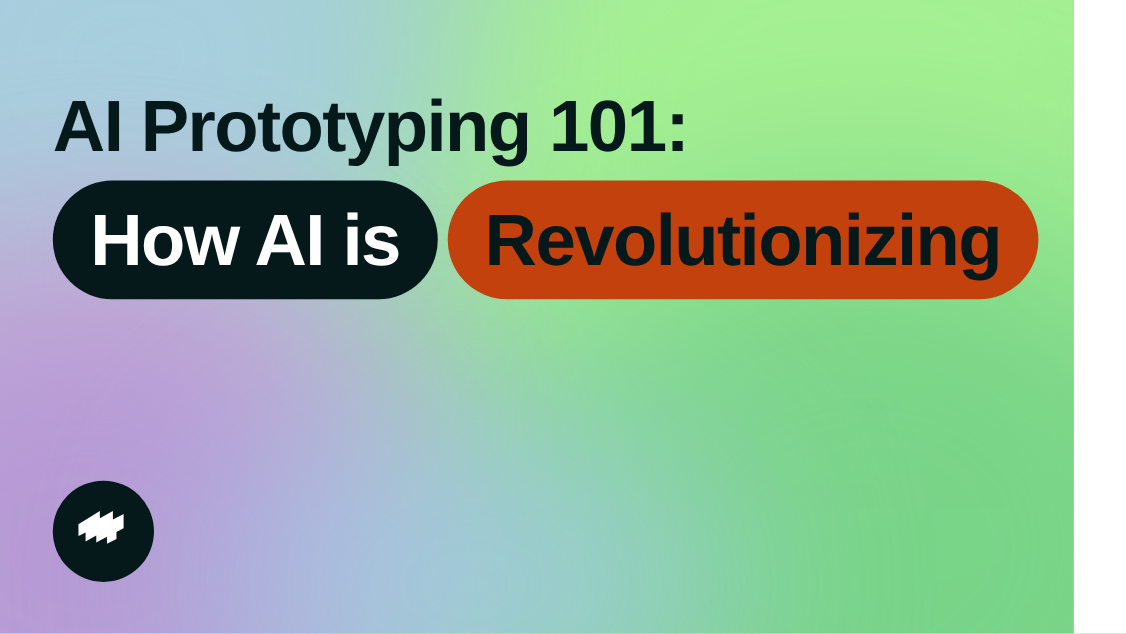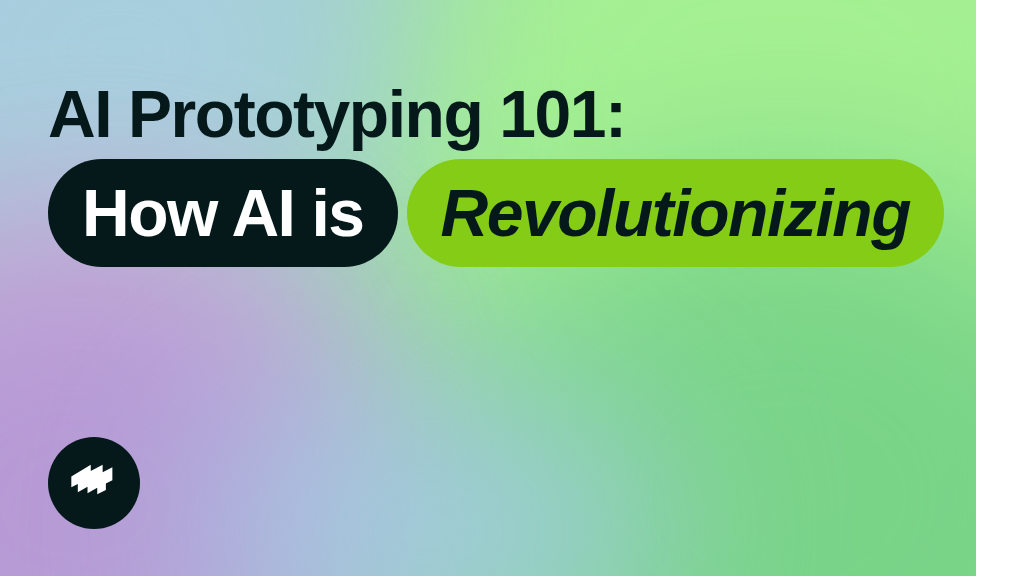--- a/index.html
+++ b/index.html
@@ -105,21 +105,21 @@
   }
 
   .line-1 {
     height: 76px;
     line-height: 76px;
   }
 
   .line-2 {
     height: 118px;
     display: flex;
-    align-items: center;
+    align-items: flex-end;
     gap: 9px;
     margin-top: 2px;
   }
 
   .line-3 {
     height: 86px;
     line-height: 86px;
     margin-top: 6px;
   }
 
@@ -133,23 +133,22 @@
     letter-spacing: -0.022em;
     height: 108px;
     padding: 0 34px;
     box-sizing: border-box;
   }
   .pill-dark {
     background: #05191b;
     color: #ffffff;
   }
   .pill-light {
-    background: #84cc16;
+    background: #c2410c;
     color: #05191b;
-    font-style: italic;
   }
 
   
   .logo-badge {
     position: absolute;
     left: 48px;
     top: 437px;
     width: 92px;
     height: 92px;
     border-radius: 50%;

